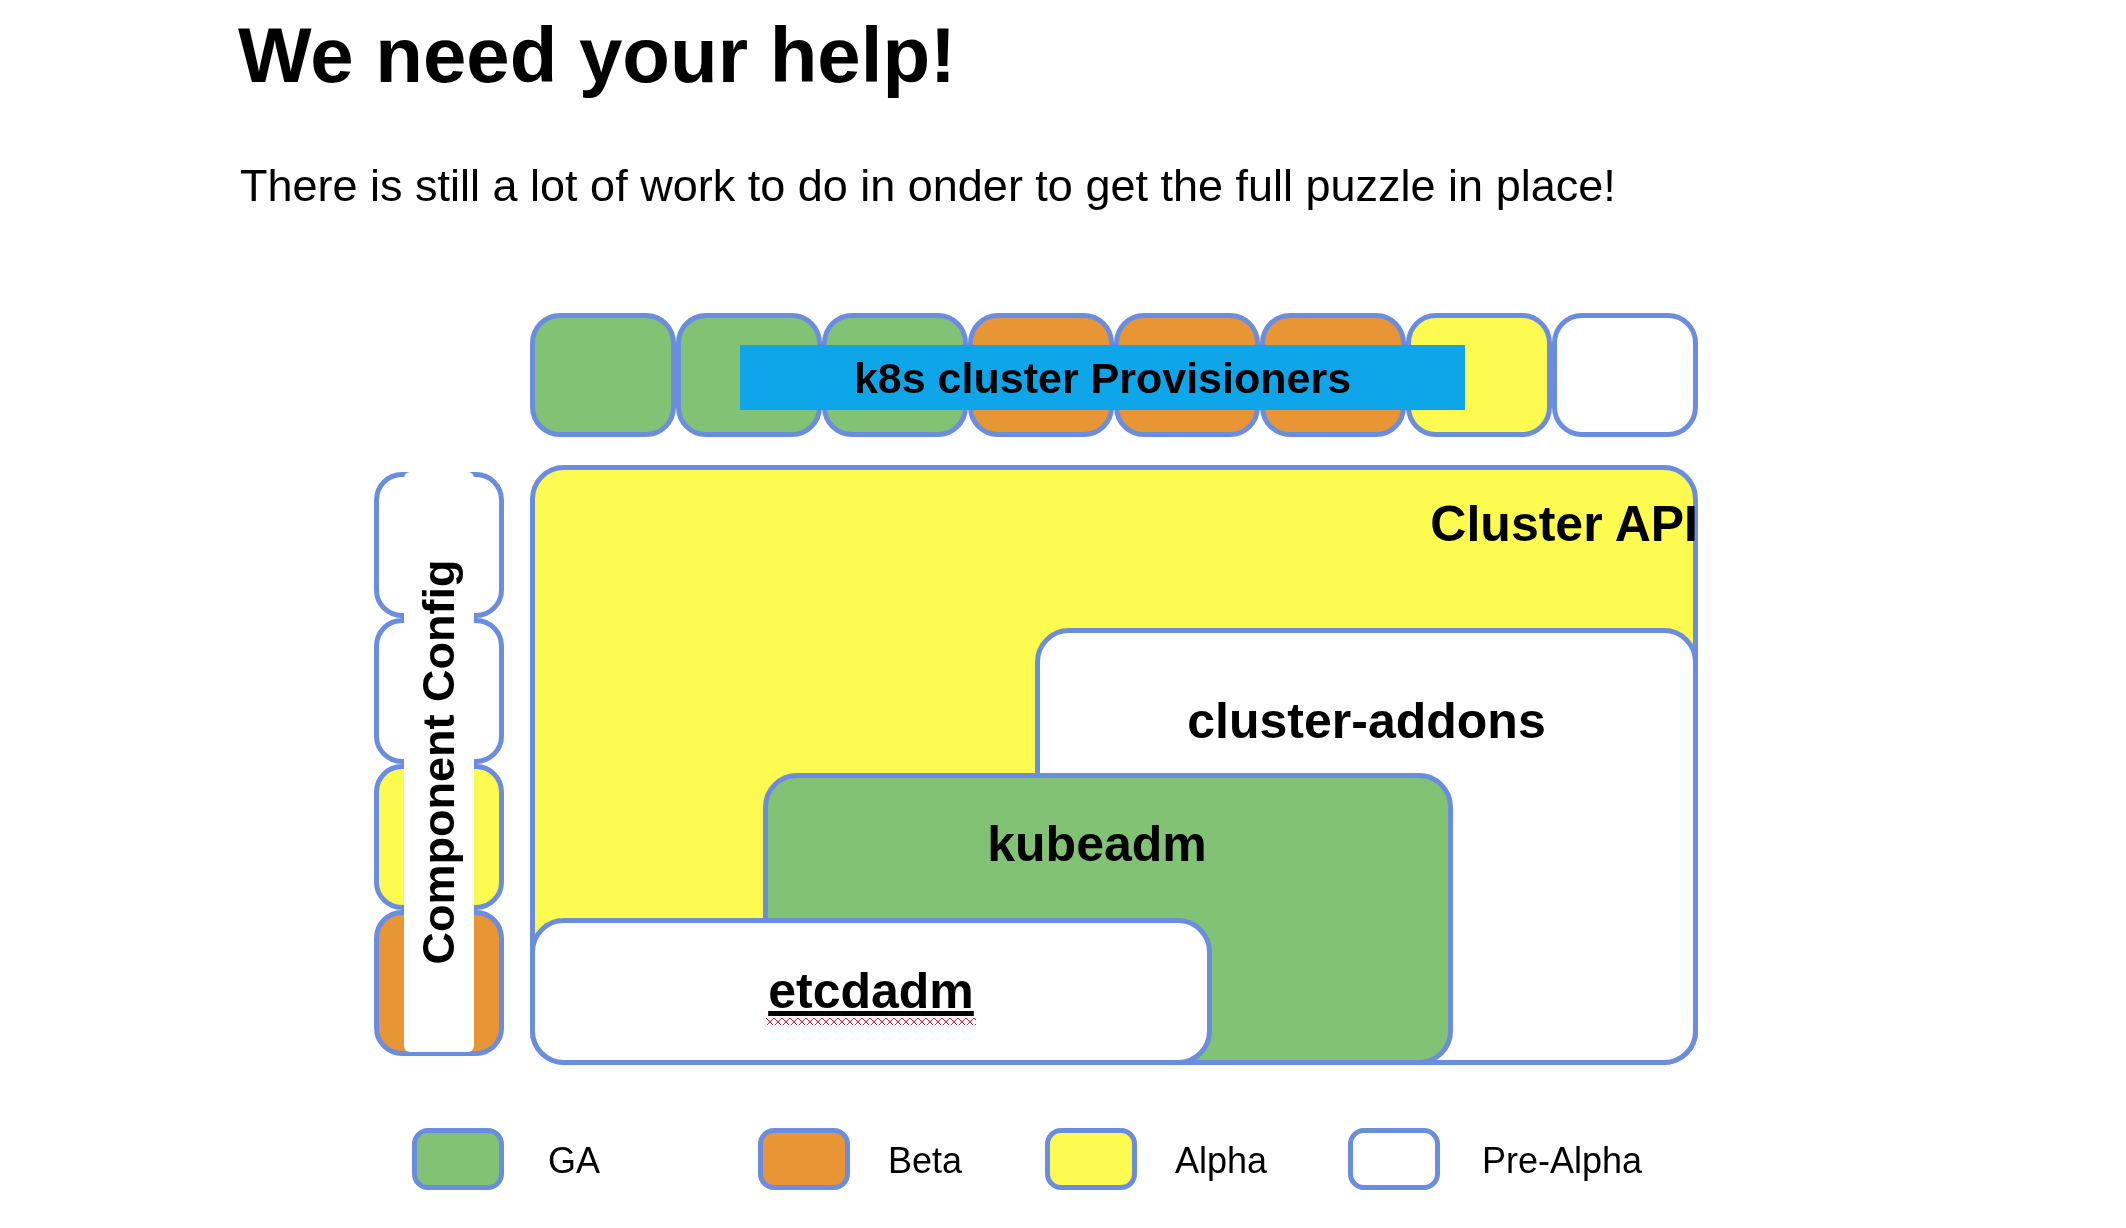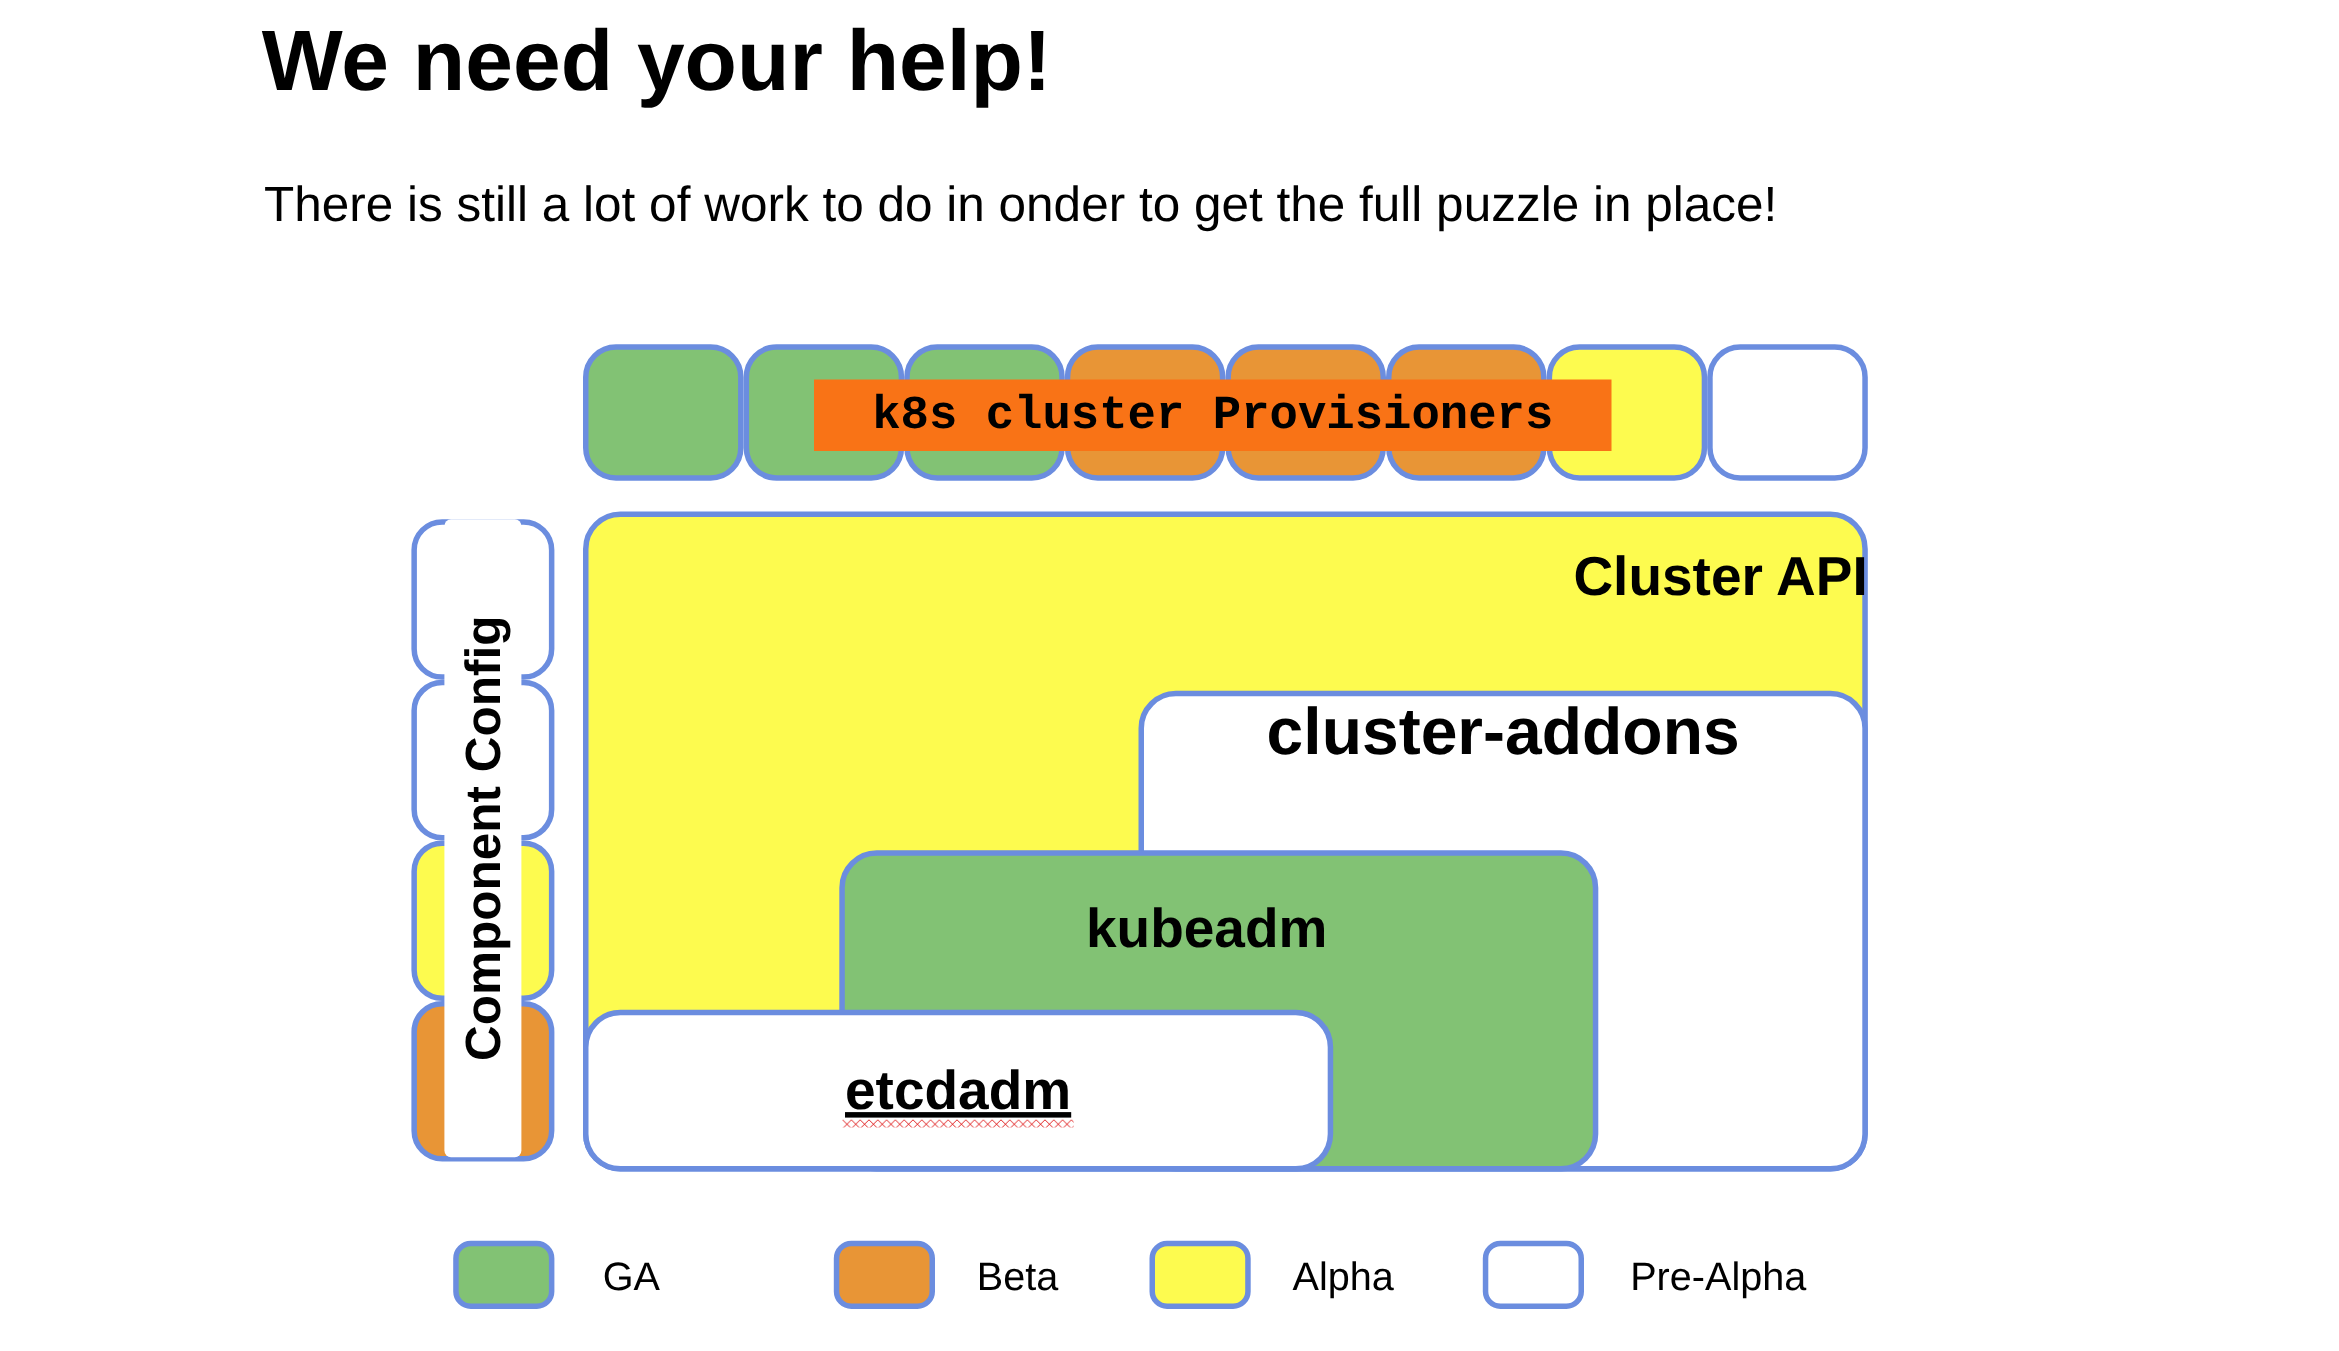--- a/index.html
+++ b/index.html
@@ -64,23 +64,22 @@
 
   
   .prov-box { top: 313px; height: 124px; border-radius: 30px; }
 
   .prov-banner {
     position: absolute;
     left: 740px;
     top: 345px;
     width: 725px;
     height: 65px;
-    background: #f97316;
+    background: #0ea5e9;
     z-index: 30;
-    font-family: Liberation Mono, monospace;
   }
   .prov-banner span {
     position: absolute;
     left: 0; right: 0;
     top: 50%;
     transform: translateY(-50%);
     text-align: center;
     font-size: 43px;
     font-weight: bold;
     color: #000000;
@@ -170,21 +169,21 @@
   <div class="node cc-box" style="top: 910px; height: 146px; z-index: 14; background: rgb(232, 149, 54); border-color: rgb(107, 141, 223);"></div>
 
   <div class="cc-label">
     <span>Component Config</span>
   </div>
 
   <div class="node node-lg" style="left: 530px; top: 465px; width: 1168px; height: 600px; z-index: 20; background: rgb(253, 251, 79); border-color: rgb(107, 141, 223);"></div>
   <div class="node-label" style="left:530px; top:495px; width:1168px; text-align:right; font-size:50px; z-index:40;">Cluster API</div>
 
   <div class="node node-lg" style="left: 1035px; top: 628px; width: 663px; height: 437px; z-index: 21; background: rgb(255, 255, 255); border-color: rgb(107, 141, 223);"></div>
-  <div class="node-label" style="left:1035px; top:630px; width:663px; text-align:center; font-size:60px; z-index:41;">cluster-addons</div>
+  <div class="node-label" style="left:1035px; top:692px; width:663px; text-align:center; font-size:50px; z-index:41;">cluster-addons</div>
 
   <div class="node node-lg" style="left: 763px; top: 773px; width: 690px; height: 292px; z-index: 22; background: rgb(130, 194, 116); border-color: rgb(107, 141, 223);"></div>
   <div class="node-label" style="left:763px; top:815px; width:668px; text-align:center; font-size:50px; z-index:42;">kubeadm</div>
 
   <div class="node node-lg" style="left: 530px; top: 918px; width: 682px; height: 147px; z-index: 23; background: rgb(255, 255, 255); border-color: rgb(107, 141, 223);"></div>
   <div class="node-label" style="left:530px; top:962px; width:682px; text-align:center; font-size:50px; z-index:43;text-decoration:underline;">etcdadm</div>
   <div class="squiggle" style="left:766px; top:1015px; width:210px; z-index:44;"></div>
 
 </div>
 

